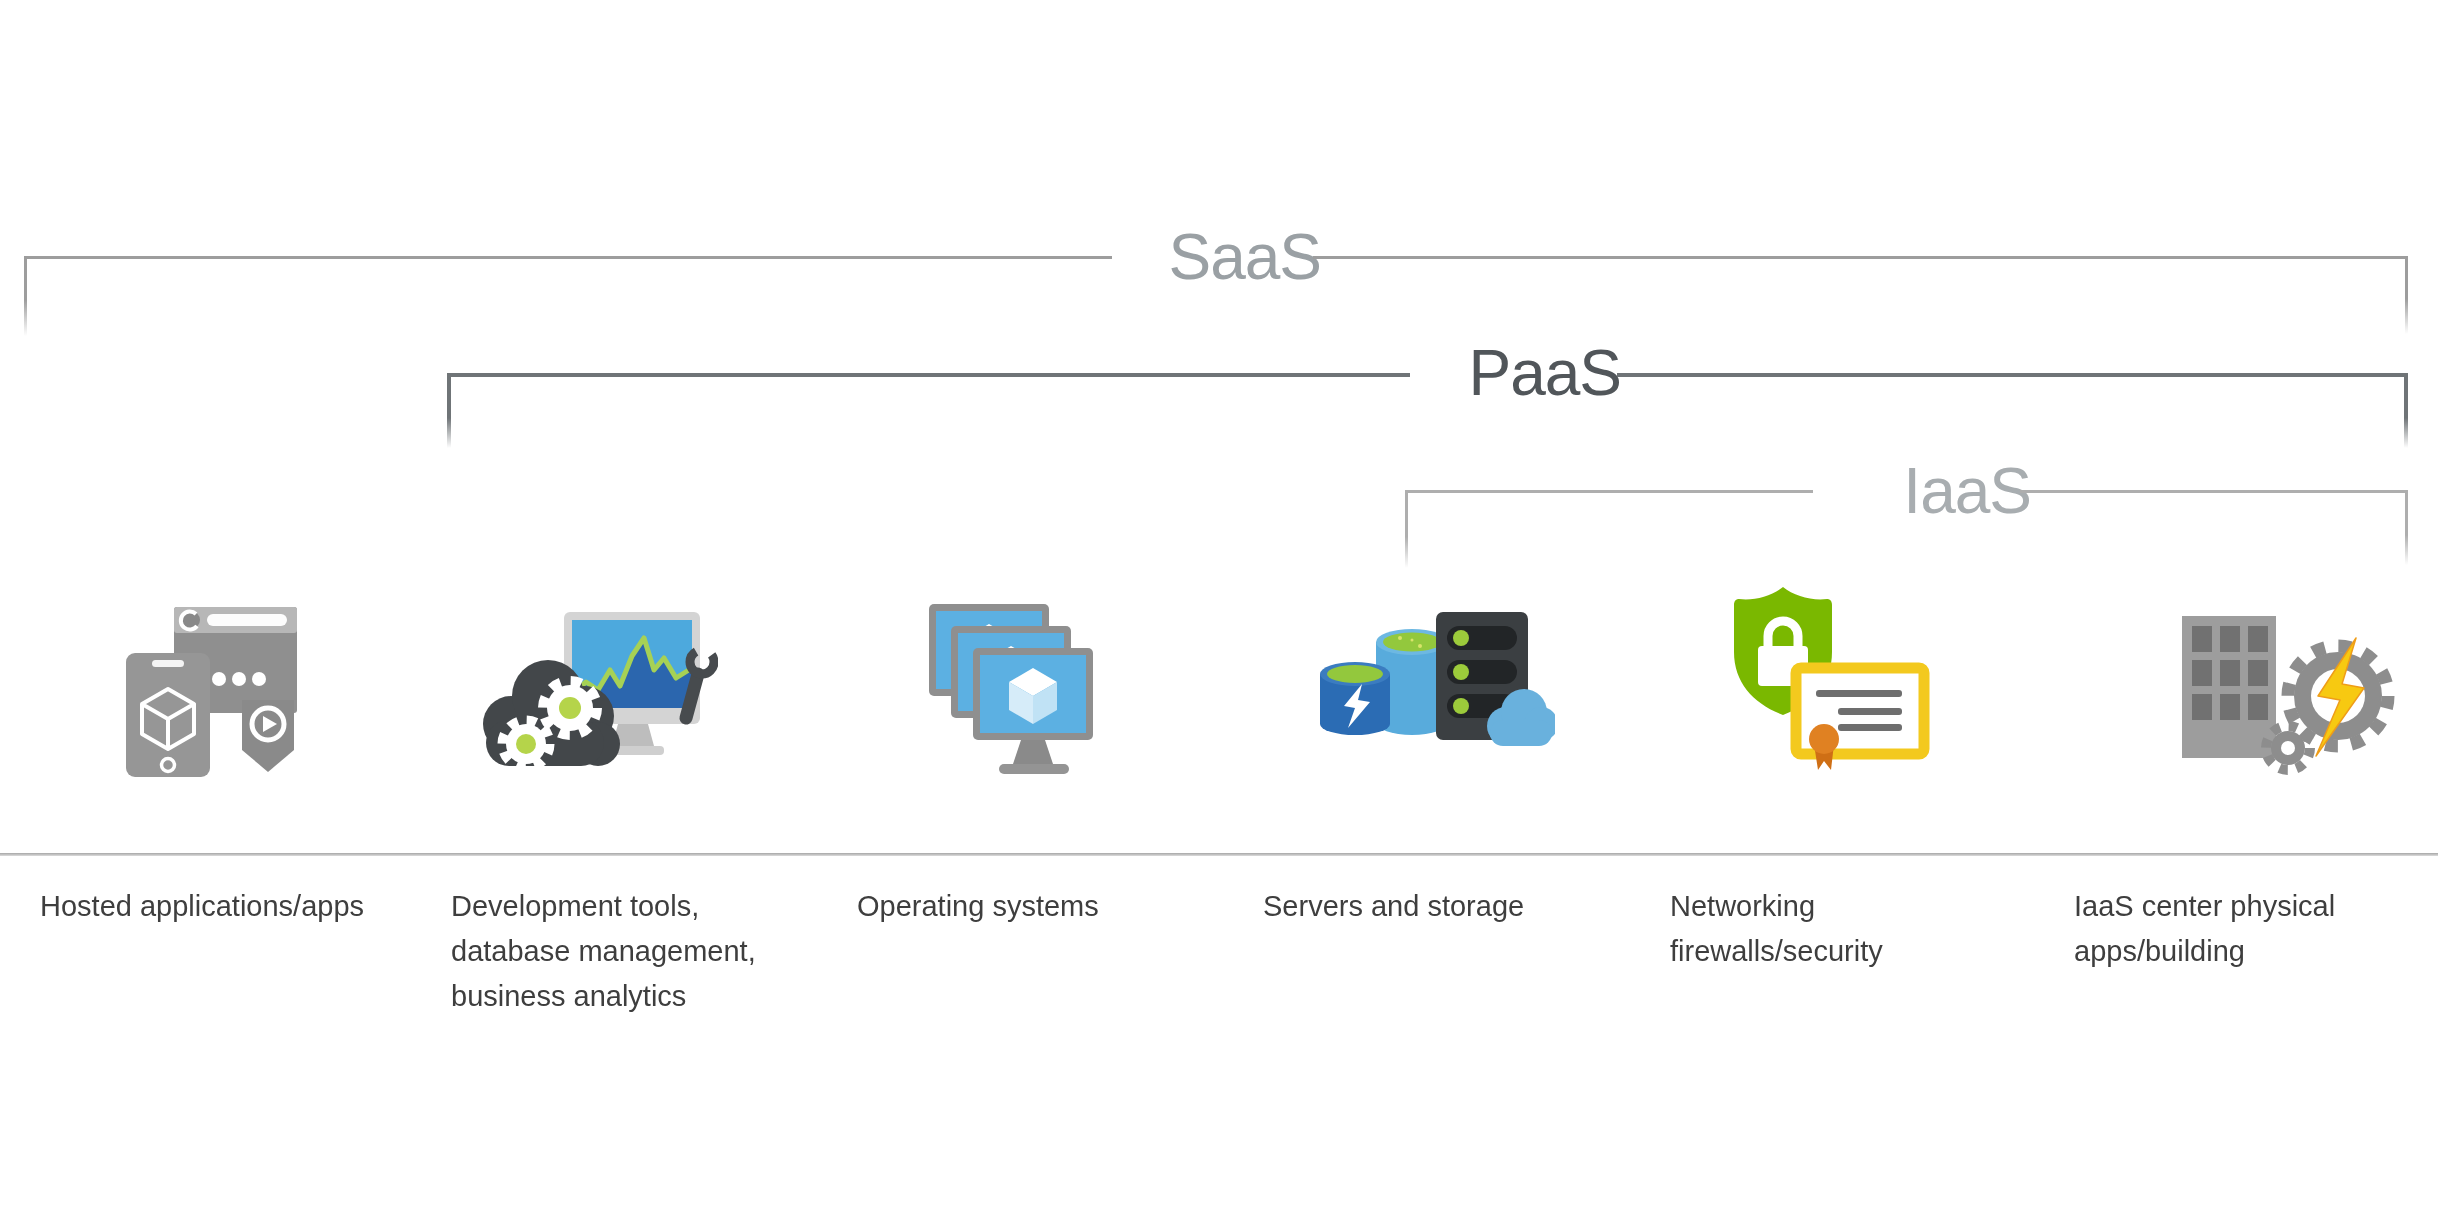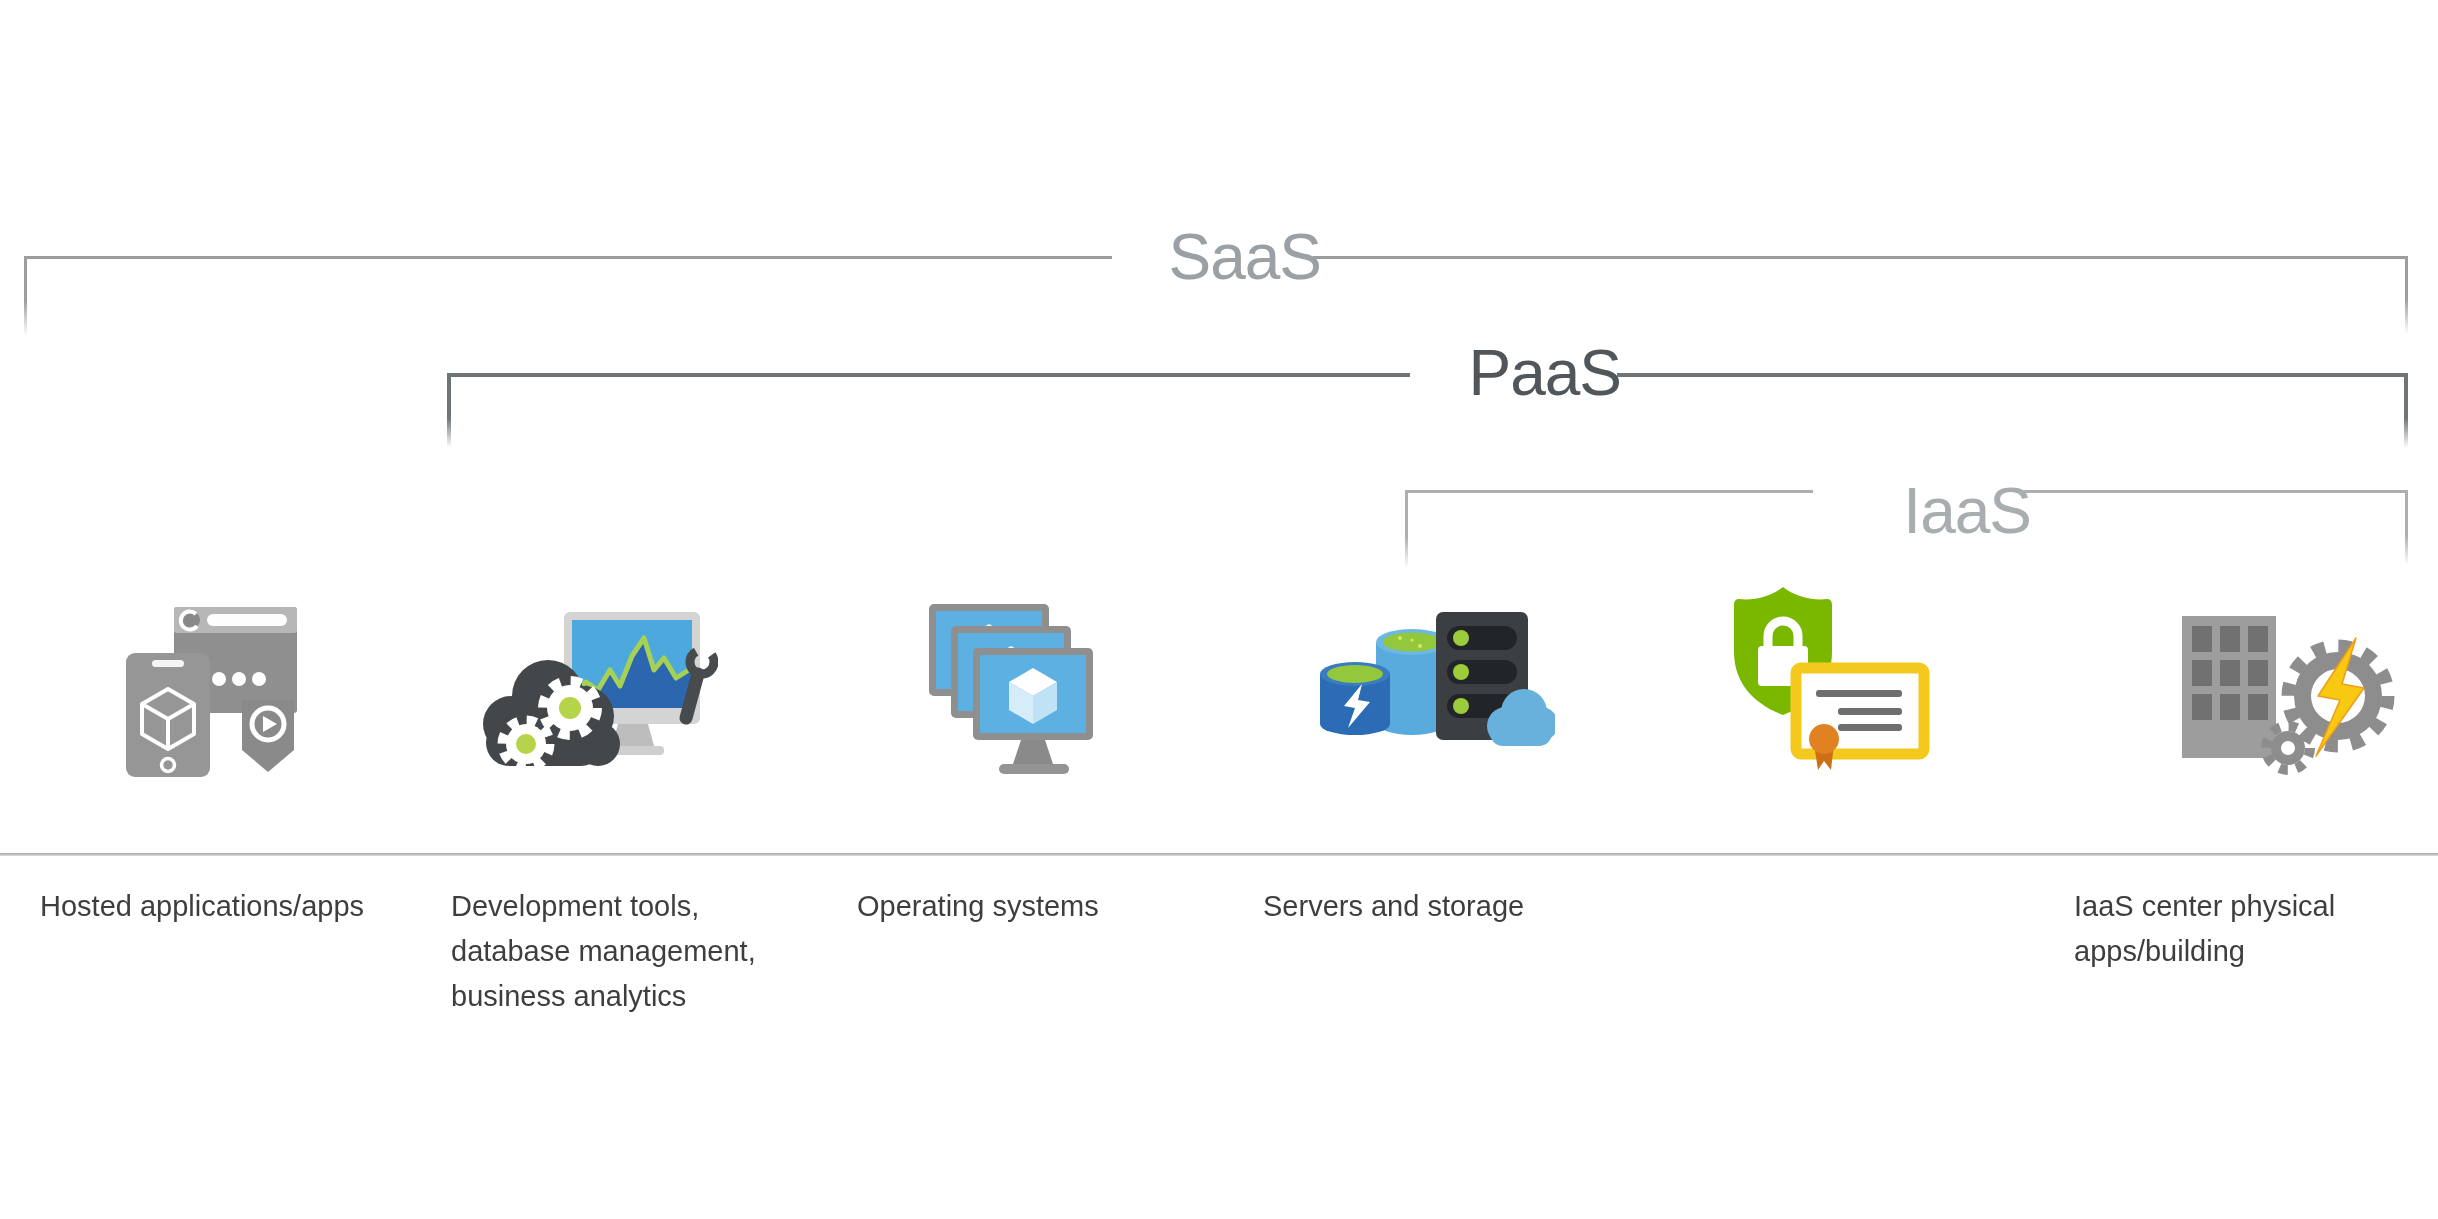--- a/index.html
+++ b/index.html
@@ -53,21 +53,21 @@
   <div class="vert saas" style="left:24px;top:256px;height:80px;"></div>
   <div class="vert saas" style="left:2405px;top:256px;height:78px;"></div>
 
   <div class="tline paas" style="left:448px;top:373px;width:962px;"></div>
   <div class="tier-label paas" style="left:1401px;top:341px;">PaaS</div>
   <div class="tline paas" style="left:1617px;top:373px;width:791px;"></div>
   <div class="vert paas" style="left:447px;top:373px;height:75px;"></div>
   <div class="vert paas" style="left:2404px;top:373px;height:75px;"></div>
 
   <div class="tline iaas" style="left:1406px;top:490px;width:407px;"></div>
-  <div class="tier-label iaas" style="left:1811px;top:479px;">IaaS</div>
+  <div class="tier-label iaas" style="left:1811px;top:459px;">IaaS</div>
   <div class="tline iaas" style="left:2020px;top:490px;width:388px;"></div>
   <div class="vert iaas" style="left:1405px;top:490px;height:78px;"></div>
   <div class="vert iaas" style="left:2405px;top:490px;height:75px;"></div>
 
   <div class="icon" style="left:112px;top:595px;">
     <svg width="195" height="195" viewBox="0 0 195 195">
       <g>
         <rect x="62" y="12" width="123" height="106" rx="3" class="f-gray"></rect>
         <rect x="62" y="12" width="123" height="26" rx="3" fill="#b7b7b7"></rect>
         <circle cx="79" cy="25" r="9" fill="#898989"></circle>
@@ -245,18 +245,22 @@
     <div>Development tools,</div>
     <div>database management,</div>
     <div>business analytics</div>
   </div>
   <div class="caption" style="left:857px;">
     <div>Operating systems</div>
   </div>
   <div class="caption" style="left:1263px;">
     <div>Servers and storage</div>
   </div>
+  <div class="caption" style="left:1670px;">
+    <div>Networking</div>
+    <div>firewalls/security</div>
+  </div>
   <div class="caption" style="left:2074px;">
     <div>IaaS center physical</div>
     <div>apps/building</div>
   </div>
 
 </div>
 
 </body></html>

